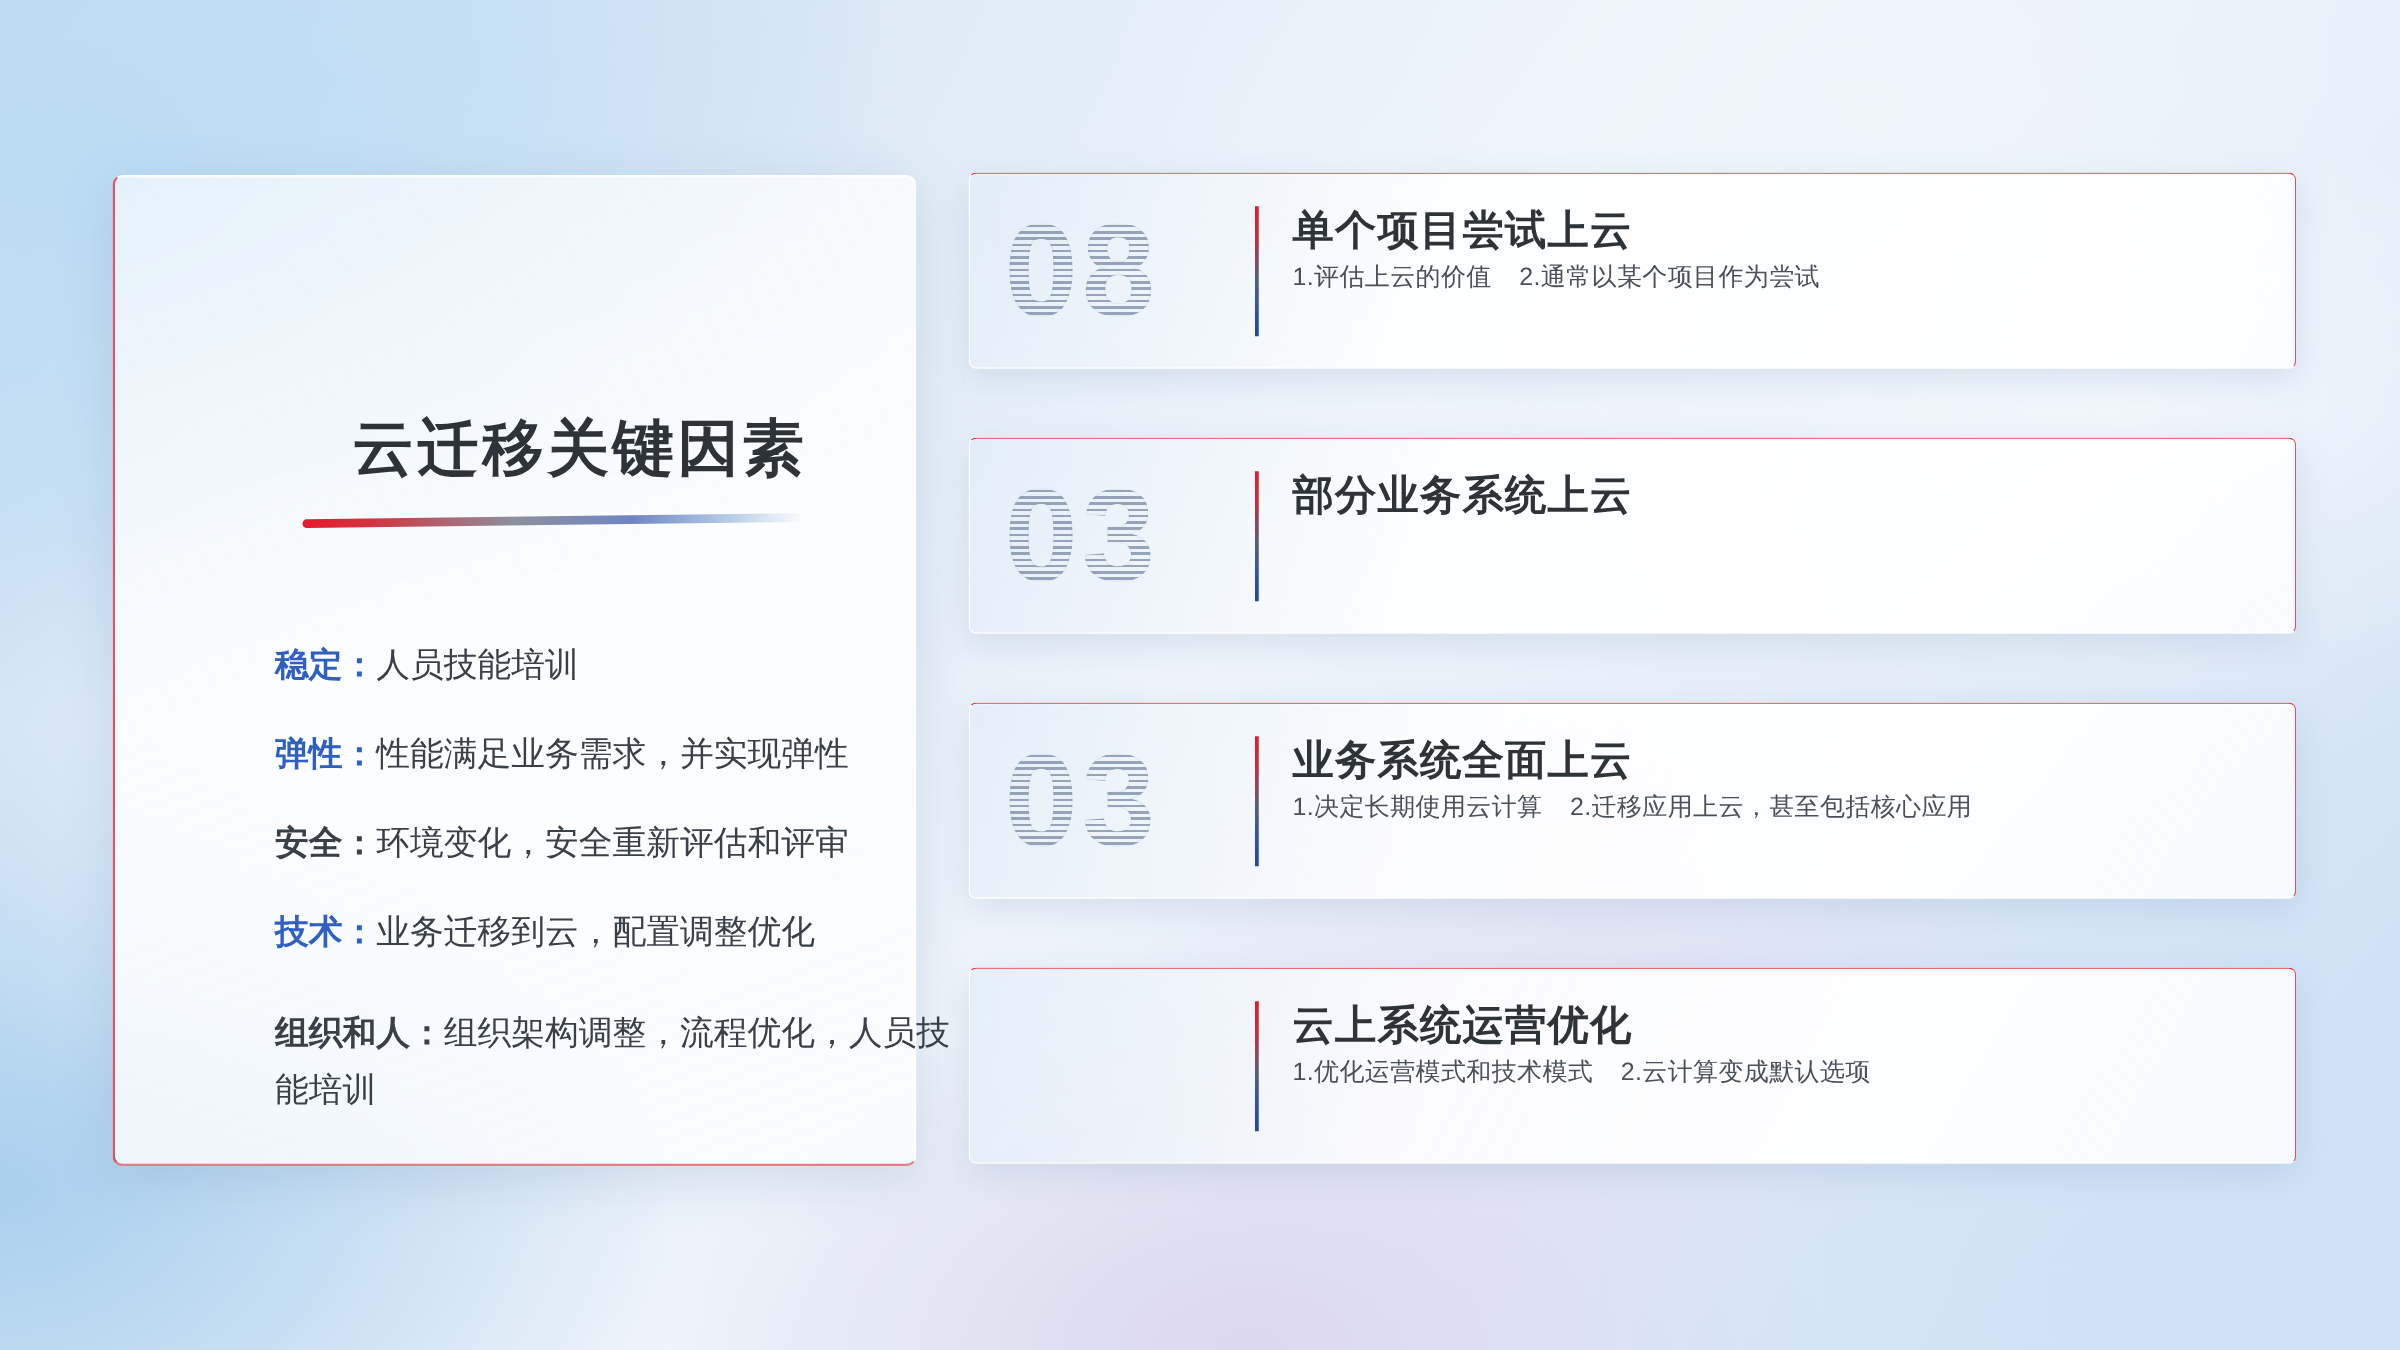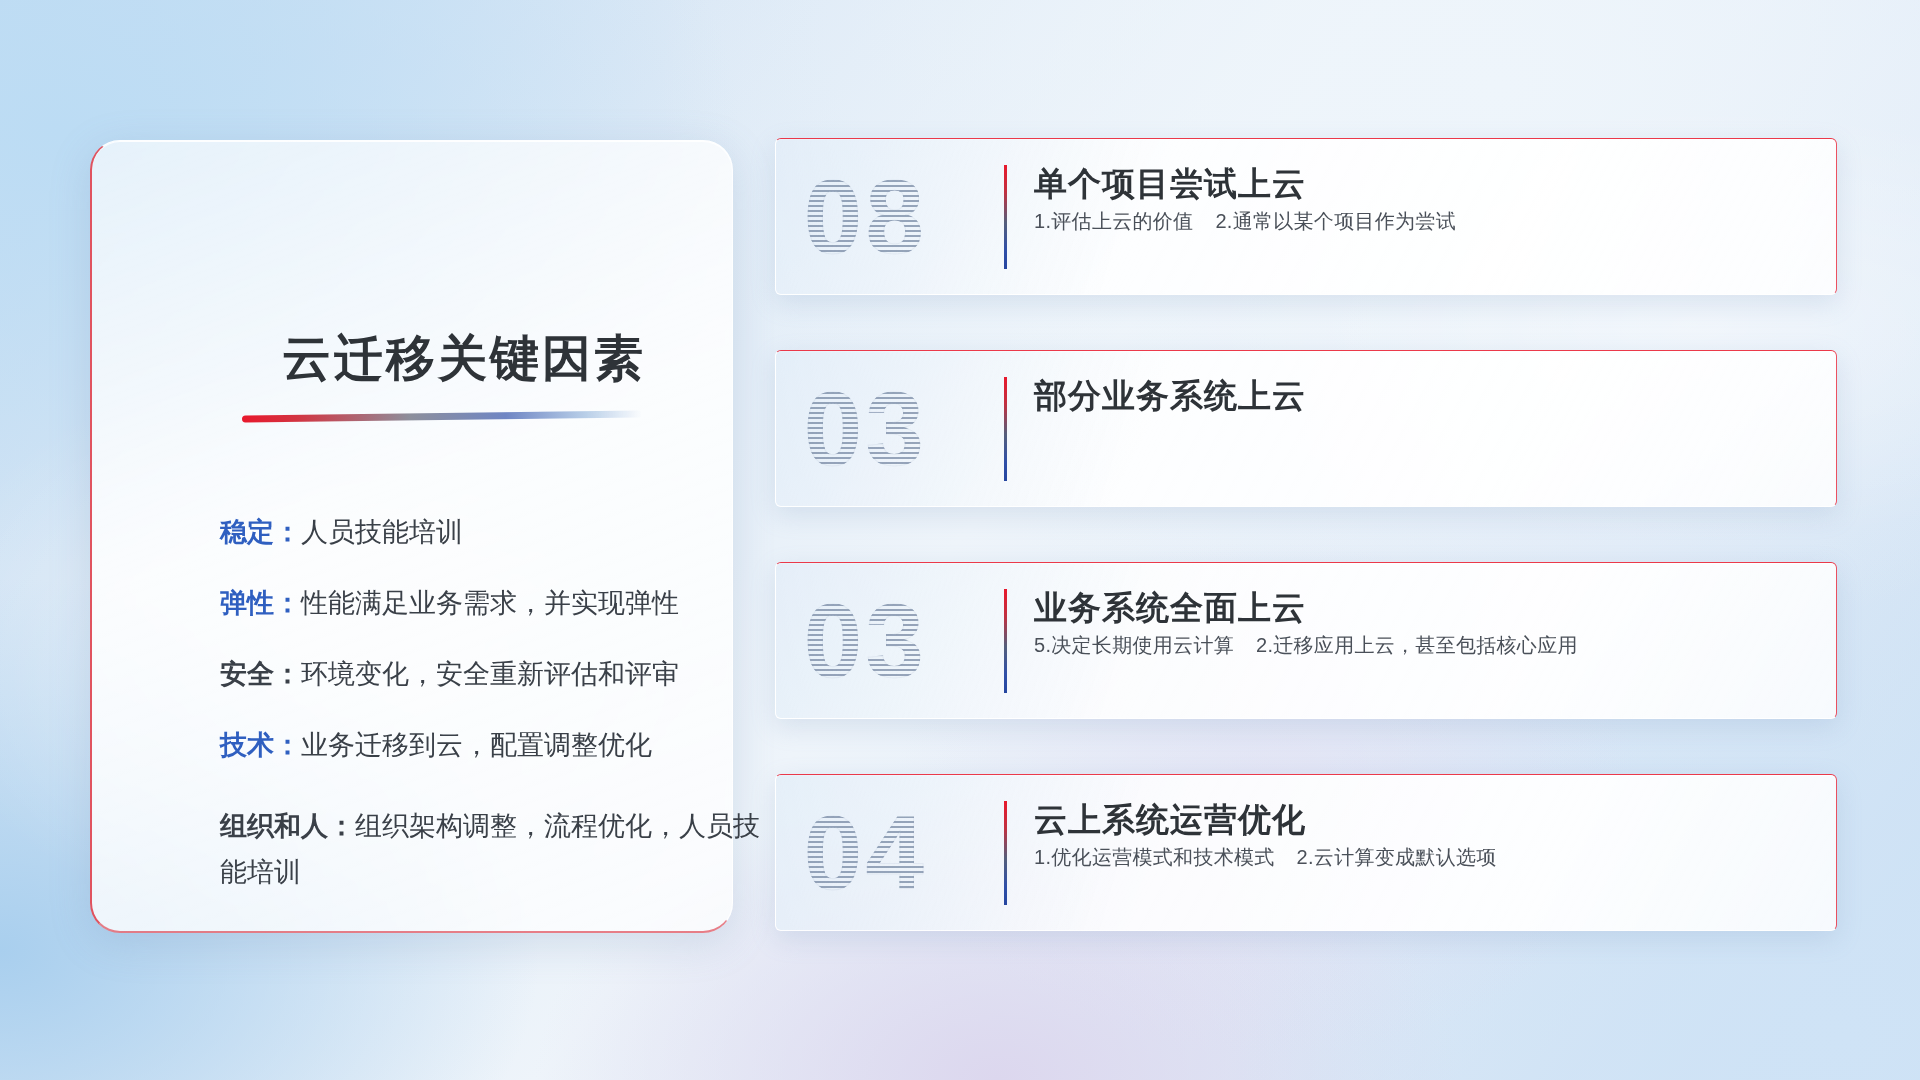--- a/index.html
+++ b/index.html
@@ -21,21 +21,21 @@
   .bg-soft{position:absolute;inset:0;
     background:
       radial-gradient(620px 420px at 18% 60%, rgba(255,255,255,.45) 0%, rgba(255,255,255,0) 70%),
       radial-gradient(520px 360px at 66% 74%, rgba(226,216,240,.42) 0%, rgba(226,216,240,0) 72%),
       radial-gradient(700px 300px at 88% 30%, rgba(255,255,255,.40) 0%, rgba(255,255,255,0) 74%);
   }
 
   
   .left-card{
     position:absolute;left:90px;top:140px;width:640px;height:790px;
-    border-radius:30px;
+    border-radius:8px;
     background:linear-gradient(160deg, rgba(255,255,255,.62) 0%, rgba(255,255,255,.86) 45%, rgba(255,255,255,.72) 100%);
     border:1px solid rgba(255,255,255,.85);
     border-left:2px solid #e0535f;
     border-bottom:2px solid rgba(224,83,95,.75);
     box-shadow:0 10px 40px rgba(110,140,180,.22), inset 0 1px 0 rgba(255,255,255,.9);
     backdrop-filter:blur(3px);
   }
   .left-title{
     position:absolute;left:190px;top:185px;
     font-size:49px;font-weight:bold;color:#2e3338;letter-spacing:3px;
@@ -150,27 +150,26 @@
       <div class="step-title">部分业务系统上云</div>
     </div>
   </div>
 
   <div class="step">
     <div class="ghost-num">03</div>
     <div class="divider"></div>
     <div class="step-body">
       <div class="step-title">业务系统全面上云</div>
       <div class="step-desc">
-        <span>5.决定长期使用云计算</span><span class="gap"></span><span>2.迁移应用上云，甚至包括核心应用</span>
+        <span>1.决定长期使用云计算</span><span class="gap"></span><span>2.迁移应用上云，甚至包括核心应用</span>
       </div>
     </div>
   </div>
 
   <div class="step">
-    <div class="ghost-num">04</div>
     <div class="divider"></div>
     <div class="step-body">
       <div class="step-title">云上系统运营优化</div>
       <div class="step-desc">
         <span>1.优化运营模式和技术模式</span><span class="gap"></span><span>2.云计算变成默认选项</span>
       </div>
     </div>
   </div>
 
 </div>

